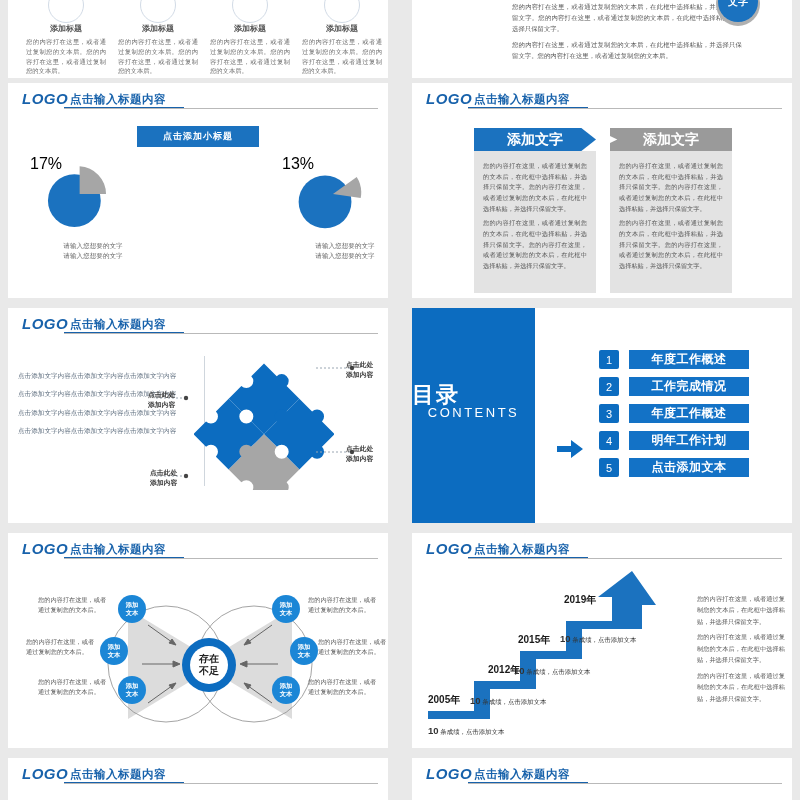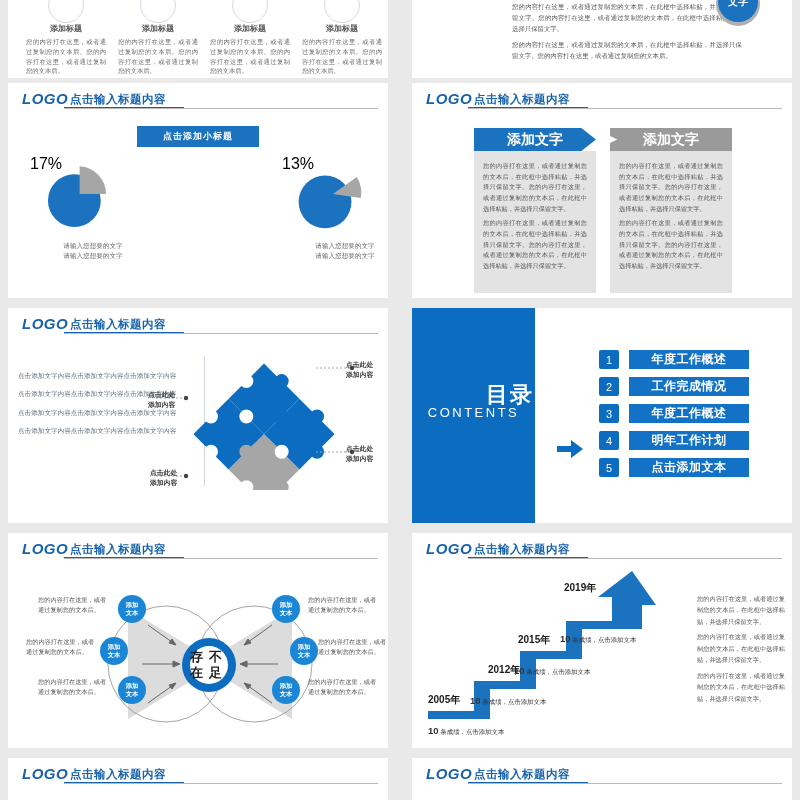--- a/index.html
+++ b/index.html
@@ -111,22 +111,22 @@
     position:absolute;left:10px;top:62px;width:170px;
     font-size:6.6px;line-height:1.72;color:#5b6b7c;
   }
   .pz-left p{margin:0 0 7px 0;}
   .pz-divider{position:absolute;left:196px;top:48px;width:0;height:130px;border-left:1px solid #cfd6dd;}
   .pz-lab{position:absolute;font-size:6.8px;line-height:1.45;color:#3c3c3c;font-weight:bold;}
 
   
   .toc-band{position:absolute;left:0;top:0;width:123px;height:100%;background:#0c6cc0;}
   .toc-cn{
-    position:absolute;left:0;top:72px;width:100px;text-align:center;
-    color:#fff;font-size:22px;font-weight:bold;letter-spacing:2px;padding-left:48px;
+    position:absolute;left:0;top:72px;width:100px;
+    color:#fff;font-size:22px;font-weight:bold;letter-spacing:2px;
   }
   .toc-en{
     position:absolute;left:0;top:97px;width:123px;text-align:center;
     color:#fff;font-size:13px;letter-spacing:2.5px;
     font-family:"Liberation Sans",sans-serif;
   }
   .toc-arrow{position:absolute;left:145px;top:132px;width:26px;height:18px;}
   .toc-row{position:absolute;left:187px;width:150px;height:19px;}
   .toc-num{
     position:absolute;left:0;top:0;width:20px;height:19px;
@@ -147,22 +147,22 @@
     background:#1b86d6;color:#fff;font-size:6.3px;font-weight:bold;
     display:flex;flex-direction:column;align-items:center;justify-content:center;
     line-height:1.2;
   }
   .bt-core{
     position:absolute;left:174px;top:105px;width:54px;height:54px;border-radius:50%;
     background:#0c6cc0;
   }
   .bt-core i{
     position:absolute;left:8px;top:8px;width:38px;height:38px;border-radius:50%;
-    background:#fff;color:#222;font-style:normal;font-size:13px;font-weight:bold;
-    display:flex;flex-direction:row;align-items:center;justify-content:center;line-height:1.25;
+    background:#fff;color:#222;font-style:normal;font-size:10px;font-weight:bold;
+    display:flex;flex-direction:column;align-items:center;justify-content:center;line-height:1.25;
   }
 
   
   .st-year{position:absolute;font-size:10px;font-weight:bold;color:#1a1a1a;}
   .st-note{position:absolute;font-size:6.4px;color:#333;white-space:nowrap;}
   .st-note b{font-size:9.5px;}
   .st-right{
     position:absolute;left:285px;top:60px;width:88px;
     font-size:6.2px;line-height:1.85;color:#555;text-align:justify;
   }
@@ -440,21 +440,21 @@
       <div class="s-rule-blue"></div>
     </div>
 
     <svg style="position:absolute;left:8px;top:36px;" width="240" height="170" viewBox="0 0 240 170">
       <path d="M8 142 h46 V112 h46 V82 h46 V52 h46 V28 h-14 L212 2 l24 34 h-14 v24 h-60 v30 h-46 v30 H70 v30 H8 Z" fill="#1b72bf"></path>
     </svg>
 
     <div class="st-year" style="left:16px;top:160px;">2005年</div>
     <div class="st-year" style="left:76px;top:130px;">2012年</div>
     <div class="st-year" style="left:106px;top:100px;">2015年</div>
-    <div class="st-year" style="left:152px;top:48px;">2019年</div>
+    <div class="st-year" style="left:152px;top:60px;">2019年</div>
 
     <div class="st-note" style="left:16px;top:192px;">
       <b>10</b>
       <span>条成绩，点击添加文本</span>
     </div>
     <div class="st-note" style="left:58px;top:162px;">
       <b>10</b>
       <span>条成绩，点击添加文本</span>
     </div>
     <div class="st-note" style="left:102px;top:132px;">

